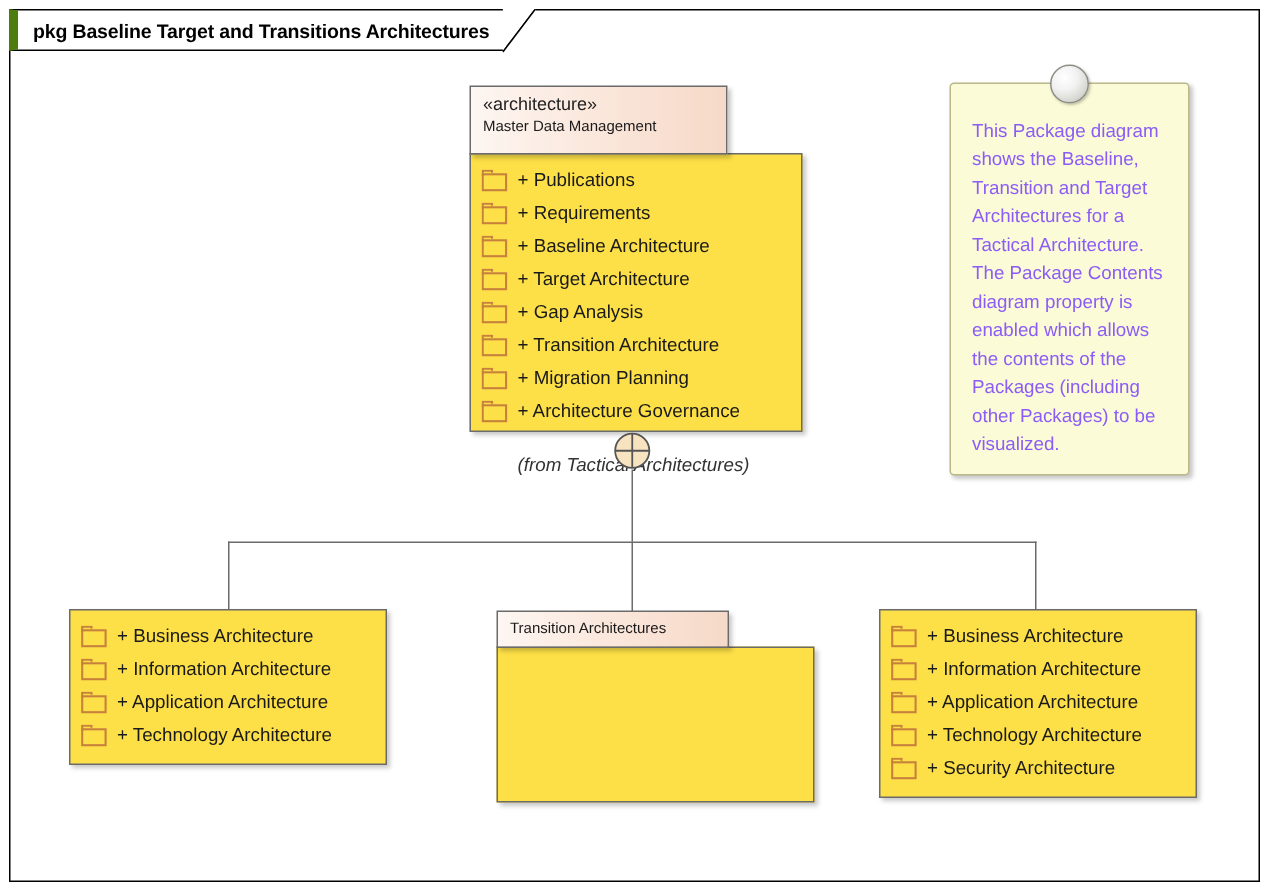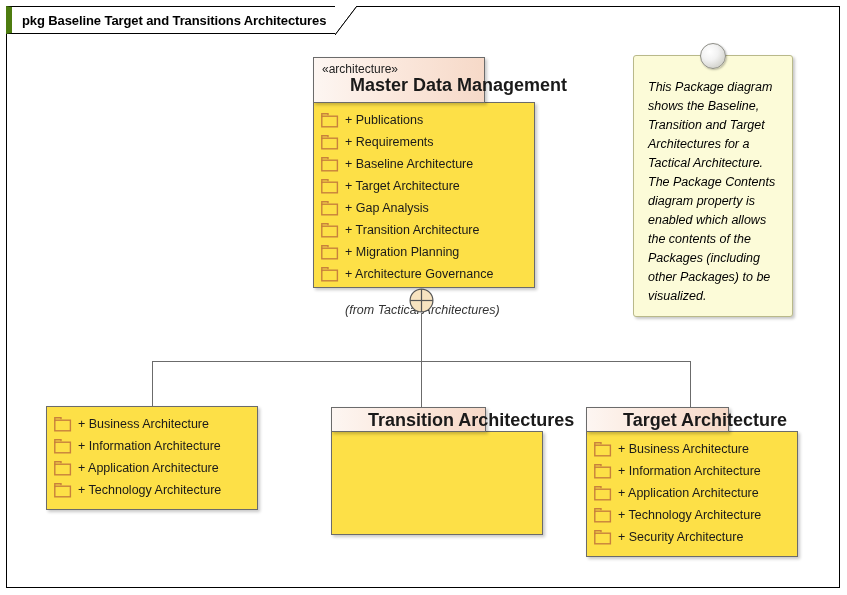--- a/index.html
+++ b/index.html
@@ -99,26 +99,25 @@
     padding: 4px 10px 4px 8px;
     z-index: 2;
   }
   .pkg-stereotype {
     font-size: 12px;
     color: #222222;
     line-height: 15px;
     white-space: nowrap;
   }
   .pkg-name {
-    font-size: 18px;
-    font-weight: bold;
+    font-size: 10px;
+    font-weight: normal;
     color: #1a1a1a;
     line-height: 16px;
     white-space: nowrap;
-    margin-left: 28px;
   }
   .pkg-body {
     position: relative;
     box-sizing: border-box;
     border: 1px solid #6b6b6b;
     background: #fde047;
     box-shadow: 2px 2px 3px rgba(0,0,0,0.22);
     margin-top: -1px;
     padding: 6px 8px 6px 7px;
     z-index: 1;
@@ -159,22 +158,21 @@
     box-sizing: border-box;
     background: #fcfbd8;
     border: 1px solid #b9b98a;
     border-radius: 3px;
     box-shadow: 2px 2px 3px rgba(0,0,0,0.22);
     padding: 22px 14px 10px 14px;
     z-index: 3;
   }
   .note-text {
     font-size: 12.5px;
-    font-style: italic;
-    color: #000000;
+    color: #8b5cf6;
     line-height: 19px;
     white-space: pre-line;
   }
   .note-pin {
     position: absolute;
     width: 26px;
     height: 26px;
     left: 50%;
     transform: translateX(-50%);
     top: -13px;
@@ -367,71 +365,68 @@
   </div>
 
   <div class="package" style="left:331px; top:407px; width:244px;">
     <div class="pkg-header" style="width:155px; height:25px; display:flex; align-items:center;">
       <span class="pkg-name">Transition Architectures</span>
     </div>
     <div class="pkg-body empty" style="width:212px; height:104px;"></div>
   </div>
 
   <div class="package" style="left:586px; top:407px; width:212px;">
-    <div class="pkg-header" style="width:143px; height:25px; display:flex; align-items:center;">
-      <span class="pkg-name">Target Architecture</span>
+    <div class="pkg-body" style="width:212px; height:126px;">
+
+      <div class="member">
+        <span class="folder-icon">
+          <svg width="18" height="15" viewBox="0 0 18 15">
+            <path d="M0.8,4.2 L0.8,0.8 L7,0.8 L7,2.2" fill="none" stroke="#c8813c" stroke-width="1.4"></path>
+            <rect x="0.8" y="3.2" width="15.6" height="10.6" fill="none" stroke="#c8813c" stroke-width="1.4"></rect>
+          </svg>
+        </span>
+        <span class="member-label">+ Business Architecture</span>
+      </div>
+
+      <div class="member">
+        <span class="folder-icon">
+          <svg width="18" height="15" viewBox="0 0 18 15">
+            <path d="M0.8,4.2 L0.8,0.8 L7,0.8 L7,2.2" fill="none" stroke="#c8813c" stroke-width="1.4"></path>
+            <rect x="0.8" y="3.2" width="15.6" height="10.6" fill="none" stroke="#c8813c" stroke-width="1.4"></rect>
+          </svg>
+        </span>
+        <span class="member-label">+ Information Architecture</span>
+      </div>
+
+      <div class="member">
+        <span class="folder-icon">
+          <svg width="18" height="15" viewBox="0 0 18 15">
+            <path d="M0.8,4.2 L0.8,0.8 L7,0.8 L7,2.2" fill="none" stroke="#c8813c" stroke-width="1.4"></path>
+            <rect x="0.8" y="3.2" width="15.6" height="10.6" fill="none" stroke="#c8813c" stroke-width="1.4"></rect>
+          </svg>
+        </span>
+        <span class="member-label">+ Application Architecture</span>
+      </div>
+
+      <div class="member">
+        <span class="folder-icon">
+          <svg width="18" height="15" viewBox="0 0 18 15">
+            <path d="M0.8,4.2 L0.8,0.8 L7,0.8 L7,2.2" fill="none" stroke="#c8813c" stroke-width="1.4"></path>
+            <rect x="0.8" y="3.2" width="15.6" height="10.6" fill="none" stroke="#c8813c" stroke-width="1.4"></rect>
+          </svg>
+        </span>
+        <span class="member-label">+ Technology Architecture</span>
+      </div>
+
+      <div class="member">
+        <span class="folder-icon">
+          <svg width="18" height="15" viewBox="0 0 18 15">
+            <path d="M0.8,4.2 L0.8,0.8 L7,0.8 L7,2.2" fill="none" stroke="#c8813c" stroke-width="1.4"></path>
+            <rect x="0.8" y="3.2" width="15.6" height="10.6" fill="none" stroke="#c8813c" stroke-width="1.4"></rect>
+          </svg>
+        </span>
+        <span class="member-label">+ Security Architecture</span>
+      </div>
+
     </div>
-    <div class="pkg-body" style="width:212px; height:126px;">
-
-      <div class="member">
-        <span class="folder-icon">
-          <svg width="18" height="15" viewBox="0 0 18 15">
-            <path d="M0.8,4.2 L0.8,0.8 L7,0.8 L7,2.2" fill="none" stroke="#c8813c" stroke-width="1.4"></path>
-            <rect x="0.8" y="3.2" width="15.6" height="10.6" fill="none" stroke="#c8813c" stroke-width="1.4"></rect>
-          </svg>
-        </span>
-        <span class="member-label">+ Business Architecture</span>
-      </div>
-
-      <div class="member">
-        <span class="folder-icon">
-          <svg width="18" height="15" viewBox="0 0 18 15">
-            <path d="M0.8,4.2 L0.8,0.8 L7,0.8 L7,2.2" fill="none" stroke="#c8813c" stroke-width="1.4"></path>
-            <rect x="0.8" y="3.2" width="15.6" height="10.6" fill="none" stroke="#c8813c" stroke-width="1.4"></rect>
-          </svg>
-        </span>
-        <span class="member-label">+ Information Architecture</span>
-      </div>
-
-      <div class="member">
-        <span class="folder-icon">
-          <svg width="18" height="15" viewBox="0 0 18 15">
-            <path d="M0.8,4.2 L0.8,0.8 L7,0.8 L7,2.2" fill="none" stroke="#c8813c" stroke-width="1.4"></path>
-            <rect x="0.8" y="3.2" width="15.6" height="10.6" fill="none" stroke="#c8813c" stroke-width="1.4"></rect>
-          </svg>
-        </span>
-        <span class="member-label">+ Application Architecture</span>
-      </div>
-
-      <div class="member">
-        <span class="folder-icon">
-          <svg width="18" height="15" viewBox="0 0 18 15">
-            <path d="M0.8,4.2 L0.8,0.8 L7,0.8 L7,2.2" fill="none" stroke="#c8813c" stroke-width="1.4"></path>
-            <rect x="0.8" y="3.2" width="15.6" height="10.6" fill="none" stroke="#c8813c" stroke-width="1.4"></rect>
-          </svg>
-        </span>
-        <span class="member-label">+ Technology Architecture</span>
-      </div>
-
-      <div class="member">
-        <span class="folder-icon">
-          <svg width="18" height="15" viewBox="0 0 18 15">
-            <path d="M0.8,4.2 L0.8,0.8 L7,0.8 L7,2.2" fill="none" stroke="#c8813c" stroke-width="1.4"></path>
-            <rect x="0.8" y="3.2" width="15.6" height="10.6" fill="none" stroke="#c8813c" stroke-width="1.4"></rect>
-          </svg>
-        </span>
-        <span class="member-label">+ Security Architecture</span>
-      </div>
-
-    </div>
   </div>
 
 </div>
 
 </body></html>

